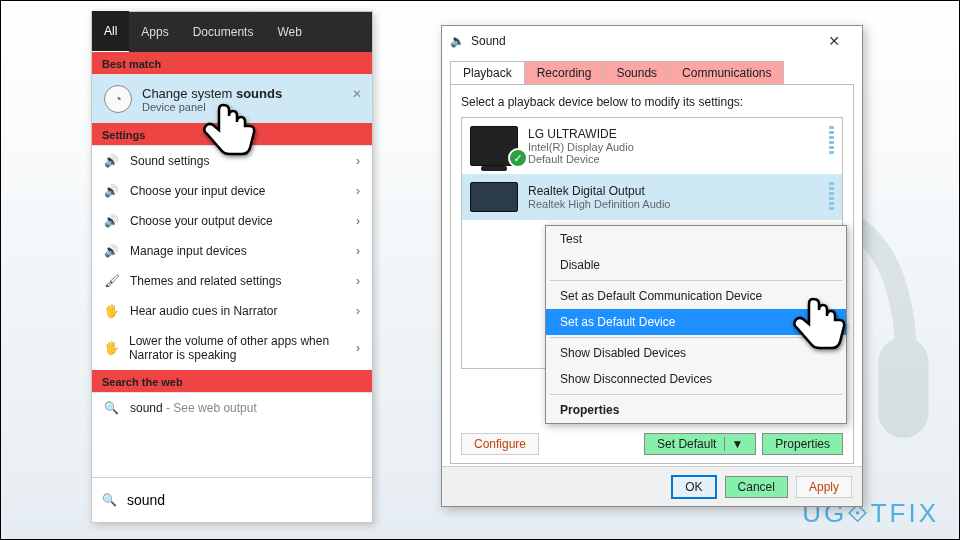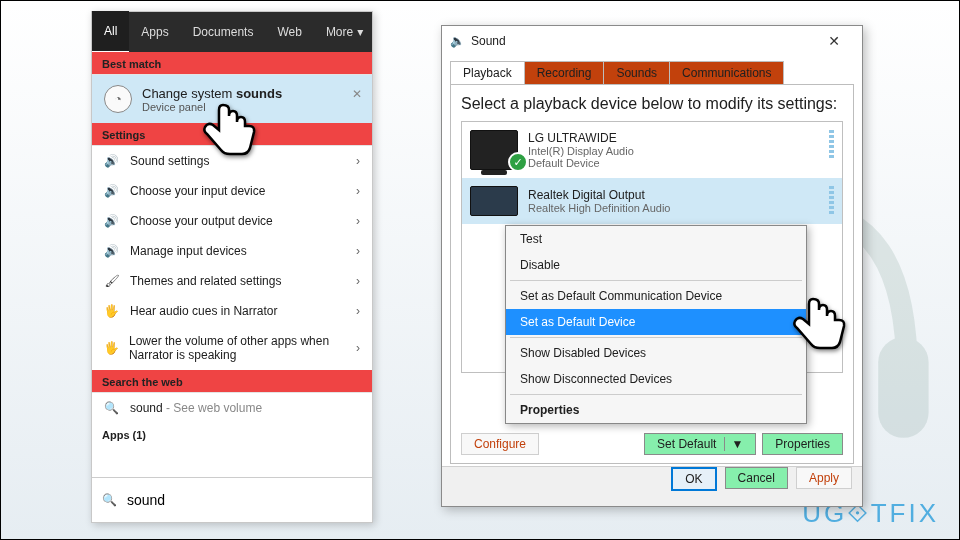--- a/index.html
+++ b/index.html
@@ -29,48 +29,48 @@
 .search-input-row{margin-top:auto;border-top:1px solid #ccc;display:flex;align-items:center;padding:6px 10px;height:32px}
 .search-input-row .mag{margin-right:8px;color:#333}
 .search-input-row input{border:none;outline:none;font-size:14px;flex:1}
 
 .sound-dialog{position:absolute;left:440px;top:24px;width:420px;height:480px;background:#fff;border:1px solid #8a8a8a;box-shadow:3px 3px 10px rgba(0,0,0,.25)}
 .title-bar{height:30px;display:flex;align-items:center;padding:0 8px;font-size:12px}
 .title-bar .spk{margin-right:6px}
 .title-bar .title{flex:1}
 .close-x{width:40px;text-align:center;font-size:14px;color:#333;cursor:pointer}
 .tab-strip{display:flex;margin:4px 8px 0;position:relative;top:1px}
-.tab{padding:4px 12px;border:1px solid #bdbdbd;background:#c2410c;margin-right:-1px;cursor:pointer;font-size:12px}
+.tab{padding:4px 12px;border:1px solid #bdbdbd;background:#fca5a5;margin-right:-1px;cursor:pointer;font-size:12px}
 .tab.active{background:#fff;border-bottom-color:#fff}
 .tab-body{margin:0 8px 8px;border:1px solid #bdbdbd;height:380px;padding:10px;box-sizing:border-box;position:relative}
-.instruction{font-size:16px;margin-bottom:8px}
+.instruction{font-size:12px;margin-bottom:8px}
 .device-list{border:1px solid #bfbfbf;height:250px;overflow:hidden}
 .device{display:flex;align-items:center;padding:8px;gap:10px;position:relative}
 .device.selected{background:#cfe8f6}
 .dev-icon{width:46px;height:38px;background:#222;border:1px solid #111;border-radius:2px;position:relative}
 .dev-icon.monitor:after{content:"";position:absolute;left:10px;bottom:-6px;width:26px;height:5px;background:#222;border-radius:2px}
 .dev-check{position:absolute;left:38px;bottom:-2px;width:16px;height:16px;background:#2ea043;border:2px solid #fff;border-radius:50%;color:#fff;font-size:11px;display:flex;align-items:center;justify-content:center}
 .dev-icon.box{width:46px;height:28px;background:#2b3b4b}
 .dev-text .n{font-size:12px}
 .dev-text .d{font-size:11px;color:#666}
 .level-bars{position:absolute;right:8px;top:8px;display:flex;flex-direction:column;gap:2px}
 .level-bars span{display:block;width:5px;background:#8fc6e6}
 
-.ctx{position:absolute;left:504px;top:224px;width:300px;background:#f6f6f6;border:1px solid #888;box-shadow:2px 2px 8px rgba(0,0,0,.3);z-index:50;font-size:12px}
+.ctx{position:absolute;left:544px;top:224px;width:300px;background:#f6f6f6;border:1px solid #888;box-shadow:2px 2px 8px rgba(0,0,0,.3);z-index:50;font-size:12px}
 .ctx-item{padding:6px 14px;cursor:pointer}
 .ctx-item.hl{background:#1e90ff;color:#fff}
 .ctx-sep{height:1px;background:#ccc;margin:2px 4px}
 .ctx-item.bold{font-weight:700}
 .btn-row{position:absolute;left:10px;right:10px;bottom:8px;display:flex;gap:6px;align-items:center}
 .btn{border:1px solid #8a8a8a;background:#86efac;padding:3px 12px;font-size:12px;cursor:pointer}
 .btn.disabled{color:#c2410c;background:#f8f8f8;border-color:#cfcfcf;cursor:default}
 .btn.split{display:flex;align-items:center}
 .btn.split .dd{border-left:1px solid #8a8a8a;margin-left:8px;padding-left:6px}
 .flex-spacer{flex:1}
-.dlg-btn-row{position:absolute;left:0;right:0;bottom:0;height:40px;background:#f0f0f0;border-top:1px solid #cfcfcf;display:flex;align-items:flex-start;justify-content:flex-end;gap:8px;padding:0 10px;box-sizing:border-box}
+.dlg-btn-row{position:absolute;left:0;right:0;bottom:0;height:40px;background:#f0f0f0;border-top:1px solid #cfcfcf;display:flex;align-items:center;justify-content:flex-end;gap:8px;padding:0 10px;box-sizing:border-box}
 .btn.ok{background:#e6f0f8;border:2px solid #0078d7}
 
 .hand{position:absolute;z-index:100;pointer-events:none}
 .hand svg{filter:drop-shadow(1px 2px 2px rgba(0,0,0,.5))}
 </style>
 </head>
 <body>
 
 <div class="canvas">
 
@@ -80,24 +80,20 @@
       <rect x="72" y="60" width="14" height="28" rx="7" fill="#365"></rect>
     </svg>
   <div class="watermark">UG⟐TFIX</div>
 
   <div class="search-panel">
     <div class="search-tabs">
       <div class="search-tab active">All</div>
       <div class="search-tab">Apps</div>
       <div class="search-tab">Documents</div>
       <div class="search-tab">Web</div>
-      <div class="search-tab">
-          <span>More</span>
-          <span class="more-arrow">▾</span>
-        </div>
     </div>
 
     <div class="section-header">Best match</div>
     <div class="best-match-item">
       <div class="bm-icon">◔</div>
       <div class="bm-text">
         <div class="t"><span>Change system </span><b>sounds</b></div>
         <div class="s">Device panel</div>
       </div>
       <div class="bm-close">✕</div>
@@ -152,24 +148,23 @@
             <span class="si-icon">🖐</span>
             <span>Lower the volume of other apps when Narrator is speaking</span>
           </div>
           <span class="chev">›</span>
         </div>
       </div>
 
     <div class="section-header">Search the web</div>
     <div class="web-item">
       <span class="si-icon">🔍</span>
-      <span><span>sound</span><span style="color:#888"> - See web volume</span></span>
-    </div>
-
-    <div class="apps-header">Apps (1)</div>
+      <span><span>sound</span><span style="color:#888"> - See web output</span></span>
+    </div>
+
 
     <div class="search-input-row">
       <span class="mag">🔍</span>
       <input value="sound" style="">
     </div>
   </div>
 
   <div class="sound-dialog">
     <div class="title-bar">
       <span class="spk">🔈</span>

